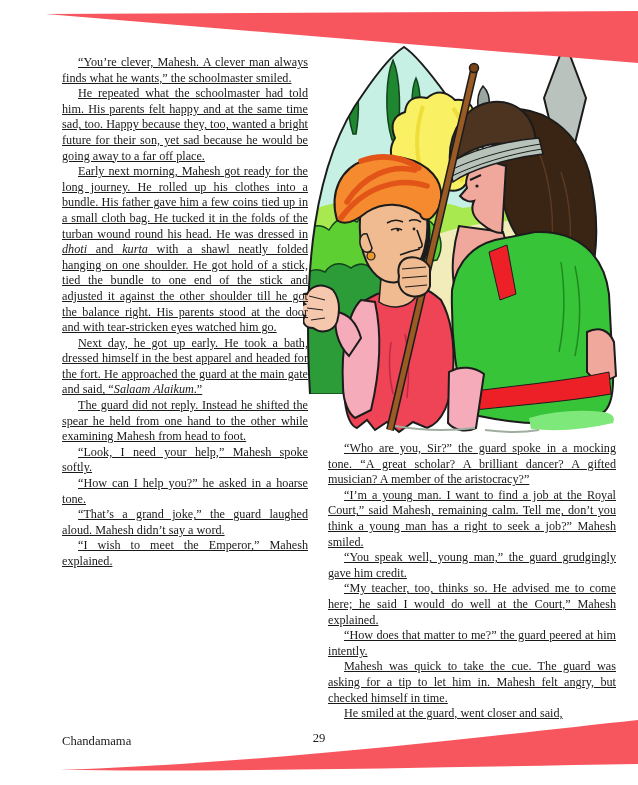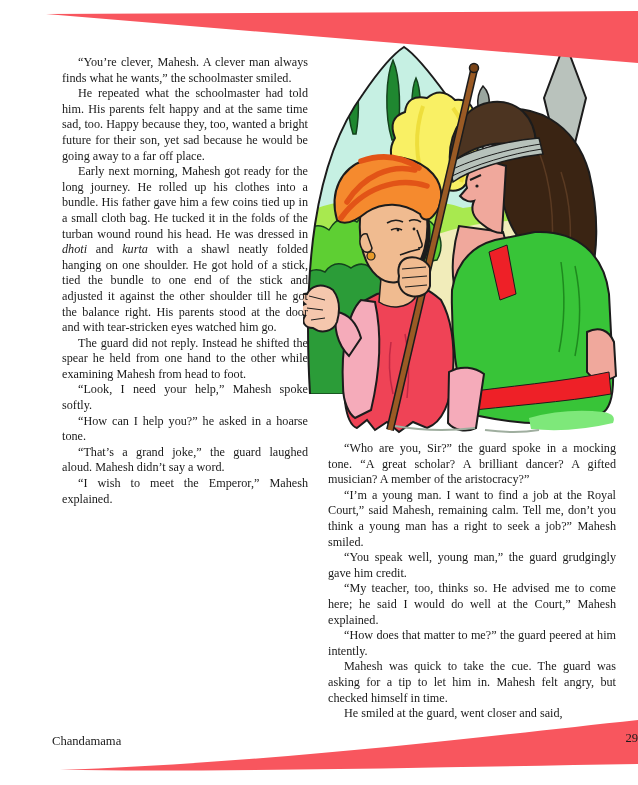--- a/index.html
+++ b/index.html
@@ -8,24 +8,24 @@
     margin:0 auto;overflow:hidden;
     font-family:"Liberation Serif", serif;color:#1a1a1a;
   }
   .band{position:absolute;left:0;z-index:3;pointer-events:none;}
   .band.top{top:0;}
   .band.bottom{bottom:0;}
   .illus{position:absolute;left:303px;top:42px;width:335px;height:392px;z-index:1;}
   .col{position:absolute;z-index:2;font-size:12.2px;line-height:15.6px;text-align:justify;}
   .col-left{left:62px;top:55px;width:246px;}
   .col-right{left:328px;top:441px;width:288px;}
-  .col p{margin:0;text-indent:16px;}
+  .col p{margin:0;text-indent:16px;text-decoration:underline;}
   .italic{font-style:italic;}
-  .footer-mag{position:absolute;left:52px;top:734px;font-size:12.6px;z-index:4;}
-  .footer-page{position:absolute;left:0;top:731px;width:100%;text-align:right;font-size:12.6px;z-index:4;}
+  .footer-mag{position:absolute;left:62px;top:734px;font-size:12.6px;z-index:4;}
+  .footer-page{position:absolute;left:0;top:731px;width:100%;text-align:center;font-size:12.6px;z-index:4;}
 </style>
 </head>
 <body>
 
 <div class="page">
 
   <svg class="band top" width="638" height="70">
     <polygon points="46,14 638,11 638,63" fill="#f8565e"></polygon>
   </svg>
 
@@ -149,20 +149,21 @@
 
     <path d="M 146 330 C 158 323 172 325 181 332 L 173 386 C 162 391 151 388 145 381 Z" fill="#f5abba" stroke="#1c1c1c" stroke-width="2"></path>
 
     <path d="M 92 384 Q 132 391 172 386 M 182 388 Q 212 392 236 388" stroke="#9fae9f" stroke-width="2" fill="none"></path>
   </svg>
 
   <div class="col col-left">
       <p><span>“You’re clever, Mahesh. A clever man always finds what he wants,” the schoolmaster smiled.</span></p>
       <p><span>He repeated what the schoolmaster had told him. His parents felt happy and at the same time sad, too. Happy because they, too, wanted a bright future for their son, yet sad because he would be going away to a far off place.</span></p>
       <p><span>Early next morning, Mahesh got ready for the long journey. He rolled up his clothes into a bundle. His father gave him a few coins tied up in a small cloth bag. He tucked it in the folds of the turban wound round his head. He was dressed in </span><span class="italic">dhoti</span><span> and </span><span class="italic">kurta</span><span> with a shawl neatly folded hanging on one shoulder. He got hold of a stick, tied the bundle to one end of the stick and adjusted it against the other shoulder till he got the balance right. His parents stood at the door and with tear-stricken eyes watched him go.</span></p>
+      <p><span>Next day, he got up early. He took a bath, dressed himself in the best apparel and headed for the fort. He approached the guard at the main gate and said, “</span><span class="italic">Salaam Alaikum</span><span>.”</span></p>
       <p><span>The guard did not reply. Instead he shifted the spear he held from one hand to the other while examining Mahesh from head to foot.</span></p>
       <p><span>“Look, I need your help,” Mahesh spoke softly.</span></p>
       <p><span>“How can I help you?” he asked in a hoarse tone.</span></p>
       <p><span>“That’s a grand joke,” the guard laughed aloud. Mahesh didn’t say a word.</span></p>
       <p><span>“I wish to meet the Emperor,” Mahesh explained.</span></p>
     </div>
   <div class="col col-right">
       <p><span>“Who are you, Sir?” the guard spoke in a mocking tone. “A great scholar? A brilliant dancer? A gifted musician? A member of the aristocracy?”</span></p>
       <p><span>“I’m a young man. I want to find a job at the Royal Court,” said Mahesh, remaining calm. Tell me, don’t you think a young man has a right to seek a job?” Mahesh smiled.</span></p>
       <p><span>“You speak well, young man,” the guard grudgingly gave him credit.</span></p>

